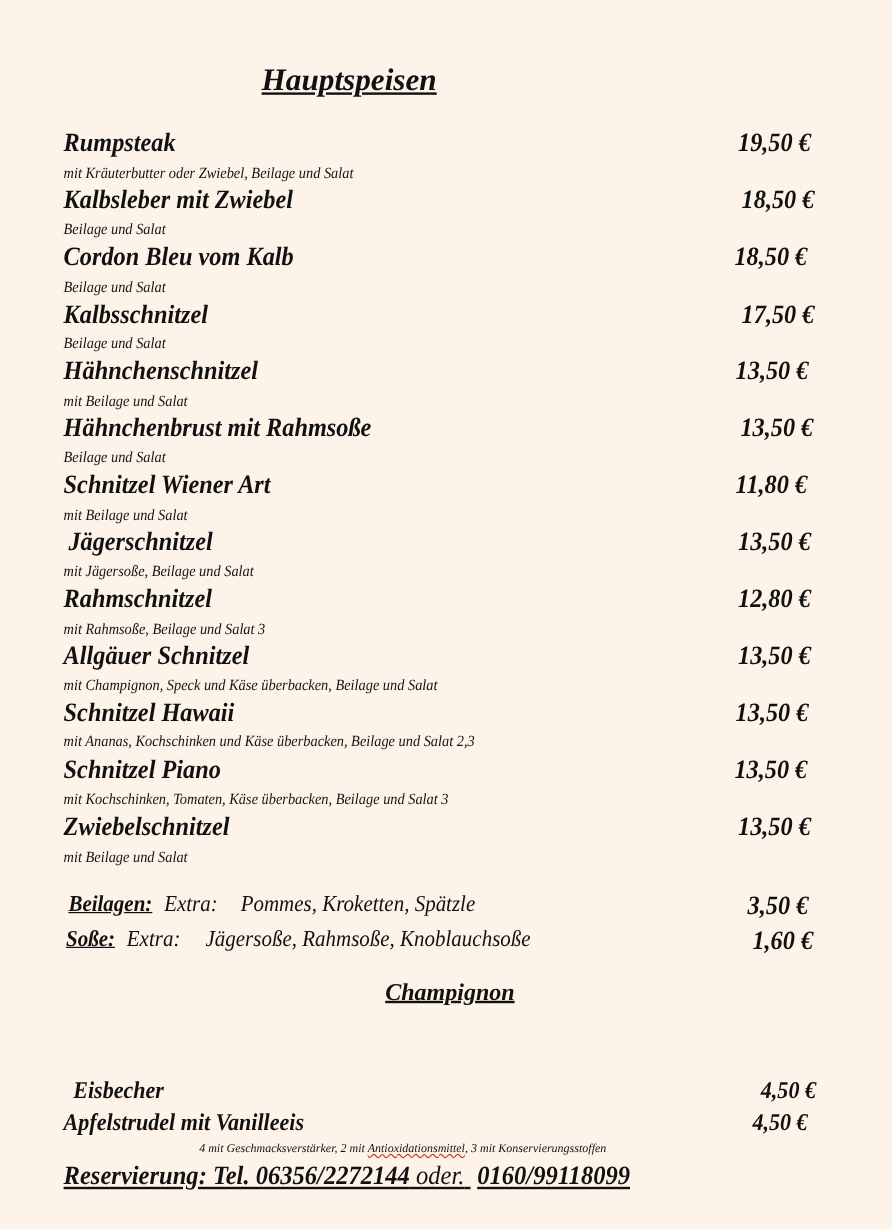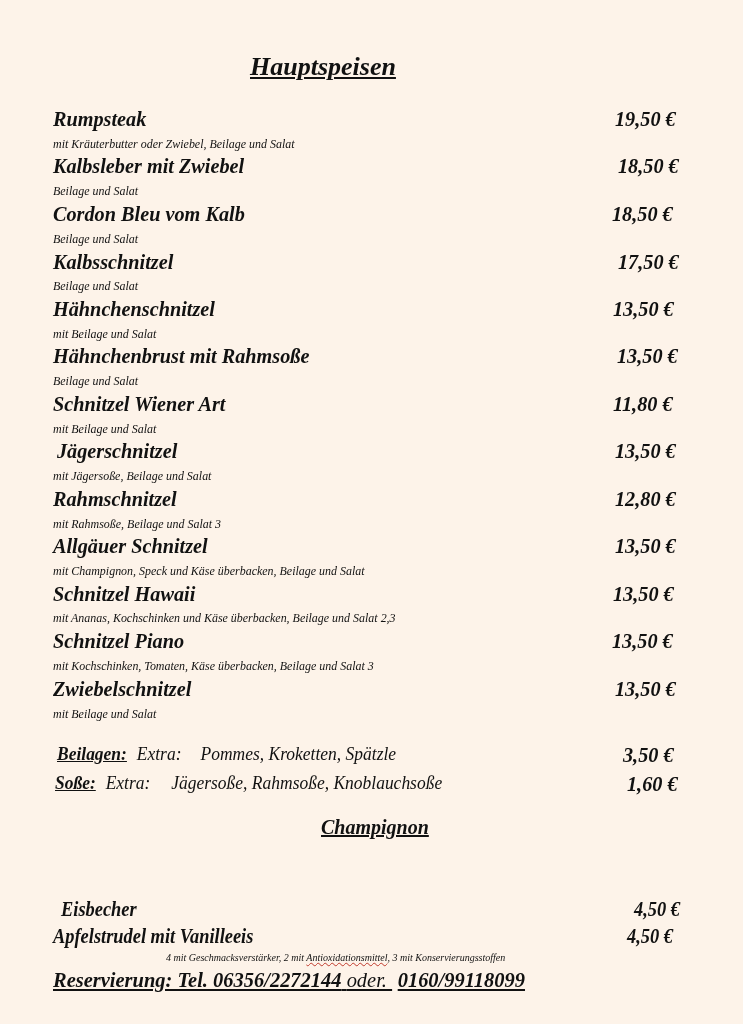--- a/index.html
+++ b/index.html
@@ -9,21 +9,21 @@
     font-family: "Liberation Serif", "DejaVu Serif", serif;
     color: #111;
     position: relative;
     overflow: hidden;
   }
   .abs { position: absolute; }
   .section-title {
     font-weight: bold; font-style: italic; text-decoration: underline;
     white-space: nowrap;
   }
-  .h1 { left: 218px; top: 52px; font-size: 26px; margin-left: 32px; }
+  .h1 { left: 218px; top: 52px; font-size: 26px; }
   .h2 { left: 321px; top: 816px; font-size: 20px; }
   .item-name {
     left: 53px; font-weight: bold; font-style: italic; font-size: 22px;
     white-space: nowrap; transform: scaleX(0.92); transform-origin: left;
   }
   .item-desc {
     left: 53px; font-style: italic; font-size: 13px; white-space: nowrap;
     transform: scaleX(0.92); transform-origin: left;
   }
   .price {

